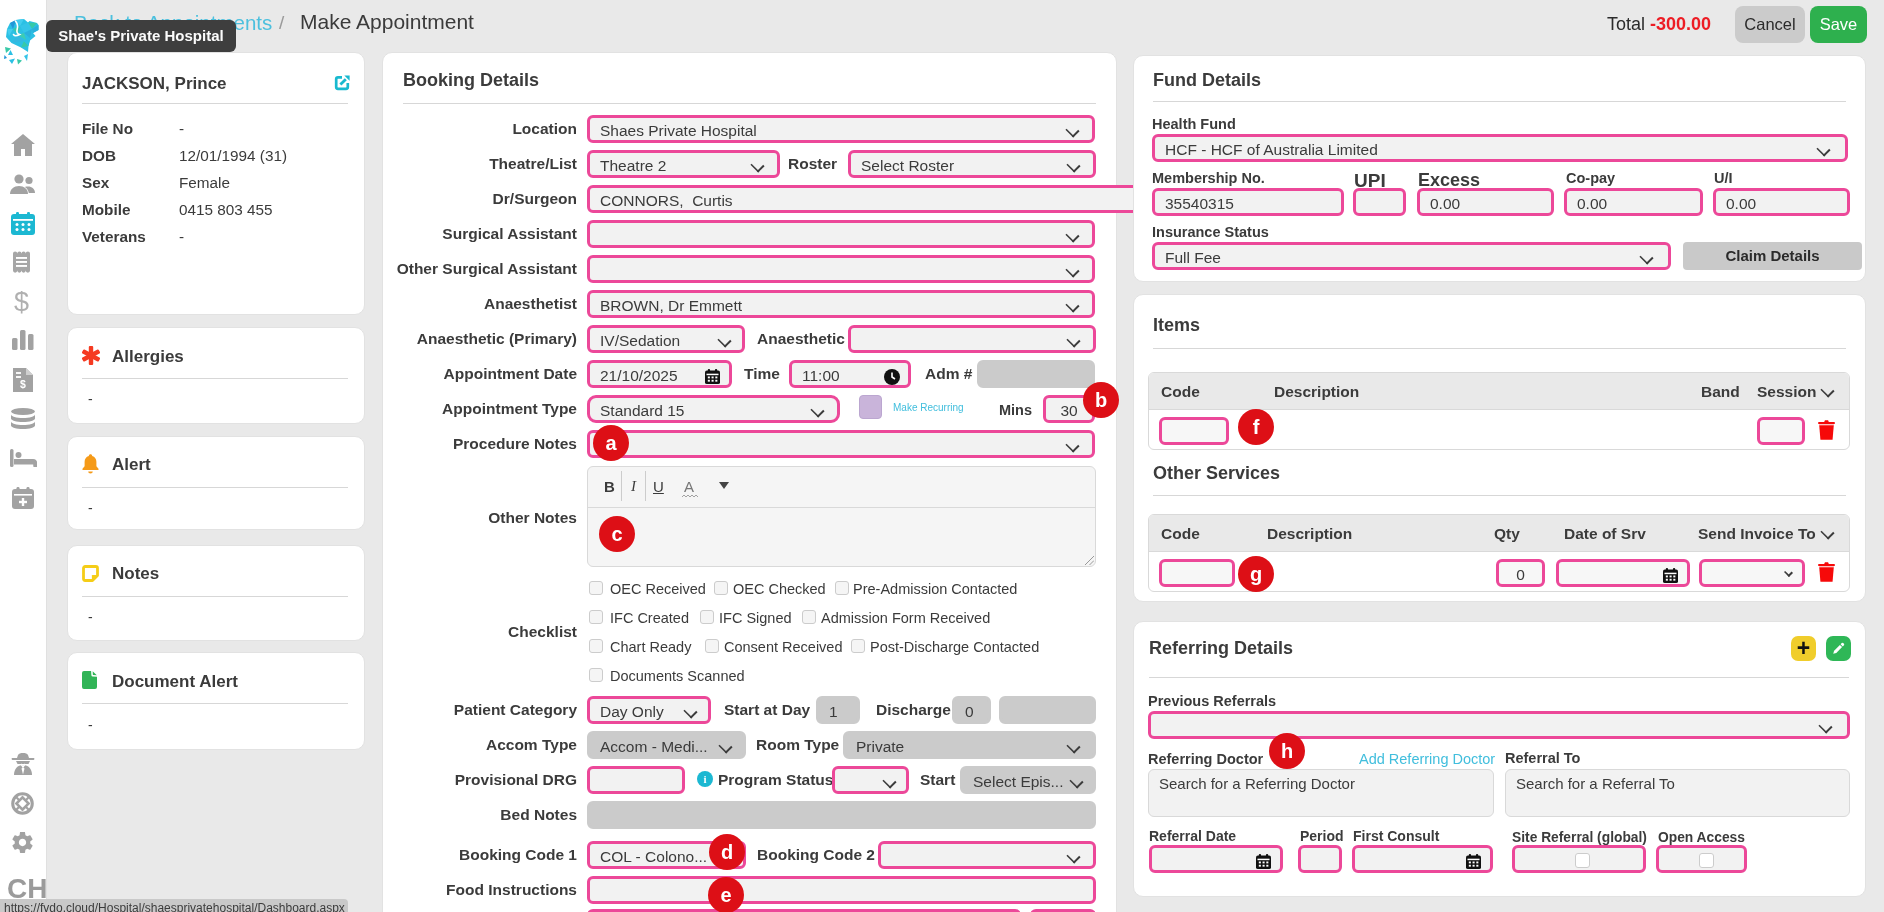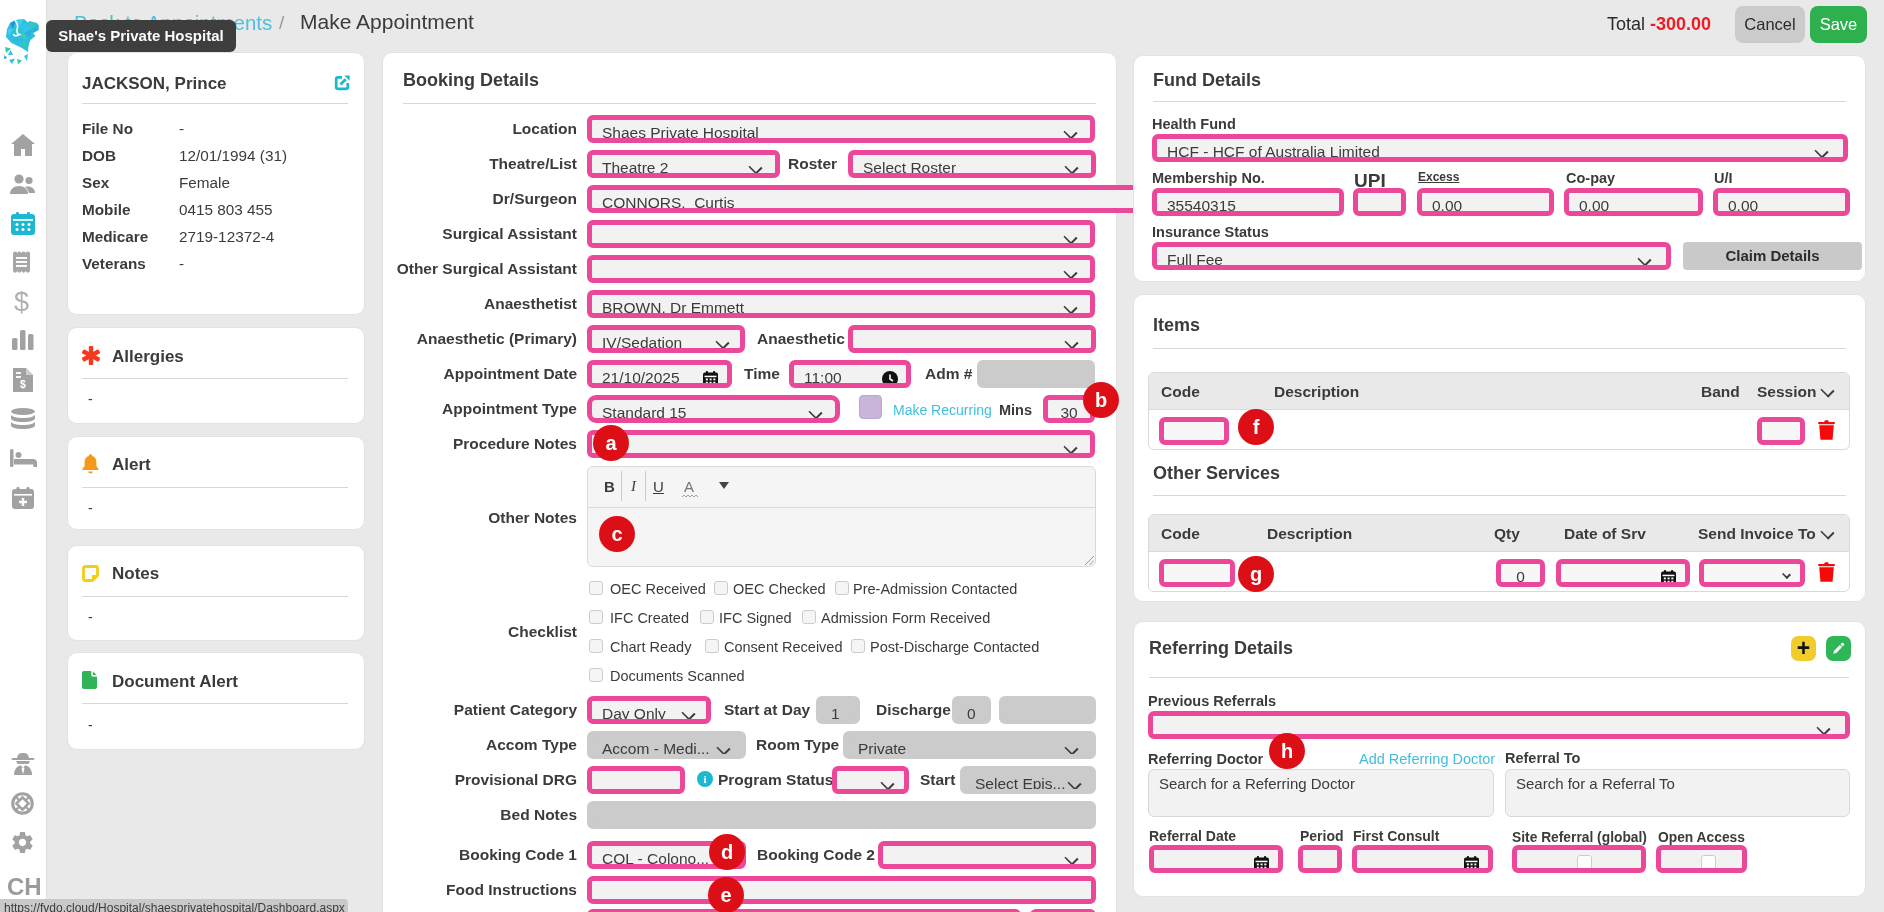--- a/index.html
+++ b/index.html
@@ -3,21 +3,21 @@
 <meta charset="utf-8">
 <style>
 * { margin:0; padding:0; box-sizing:border-box; }
 html,body { width:1884px; height:912px; overflow:hidden; }
 body { font-family:"Liberation Sans", sans-serif; background:#e9e9e9; color:#3b3b3b; position:relative; }
 #page { position:absolute; left:0; top:0; width:1884px; height:912px; }
 .abs { position:absolute; }
 .card { position:absolute; background:#fff; border:1px solid #e2e2e2; border-radius:10px; }
 .ctitle { font-size:18px; font-weight:700; color:#3b3b3b; }
 .hr { position:absolute; height:1px; background:#d7d7d7; }
-.ctl { position:absolute; height:28px; background:#f2f2f2; border:5px solid #ec4899; border-radius:6px; font-size:15.5px; color:#3b3b3b; line-height:26px; padding-left:10px; white-space:nowrap; overflow:hidden; }
+.ctl { position:absolute; height:28px; background:#f2f2f2; border:3px solid #ec4899; border-radius:6px; font-size:15.5px; color:#3b3b3b; line-height:26px; padding-left:10px; white-space:nowrap; overflow:hidden; }
 .ctl.dis { background:#cbcbcb; border-color:#cbcbcb; }
 .chev { position:absolute; width:11px; height:11px; border-right:2.4px solid #3b3b3b; border-bottom:2.4px solid #3b3b3b; transform:rotate(45deg) scale(1,0.82); top:7px; }
 .flb { position:absolute; width:192px; text-align:right; font-size:15.5px; font-weight:700; color:#3b3b3b; }
 .slb { position:absolute; font-size:15.5px; font-weight:700; color:#3b3b3b; }
 .badge { position:absolute; width:36px; height:36px; border-radius:50%; background:#dd0f16; color:#fff; font-size:20px; font-weight:700; text-align:center; line-height:36px; z-index:30; }
 .cb { position:absolute; width:14px; height:14px; background:#f5f5f5; border:1px solid #ccc; border-radius:3px; }
 .cblb { position:absolute; font-size:14.5px; color:#3b3b3b; }
 .link { color:#41bedd; }
 .dash { font-size:14px; color:#3b3b3b; }
 </style>
@@ -123,21 +123,21 @@
           <line x1="18.2" y1="4.8" x2="14.7" y2="8.3"></line>
           <line x1="4.8" y1="18.2" x2="8.3" y2="14.7"></line>
           <line x1="18.2" y1="18.2" x2="14.7" y2="14.7"></line>
         </g>
       </svg>
 
 <svg class="abs" style="left:10px;top:830px;" width="25" height="25" viewBox="0 0 24 24" fill="#a2a2a2">
         <path d="M19.4 13c.04-.33.06-.66.06-1s-.02-.67-.07-1l2.1-1.65c.19-.15.24-.42.12-.64l-2-3.46c-.12-.22-.39-.3-.61-.22l-2.49 1c-.52-.4-1.08-.73-1.69-.98l-.38-2.65C14.4 2.18 14.2 2 13.97 2h-3.94c-.23 0-.43.18-.47.41l-.38 2.65c-.61.25-1.17.59-1.69.98l-2.49-1c-.22-.08-.49 0-.61.22l-2 3.46c-.12.22-.07.49.12.64L4.61 11c-.05.33-.07.66-.07 1s.02.67.07 1l-2.1 1.65c-.19.15-.24.42-.12.64l2 3.46c.12.22.39.3.61.22l2.49-1c.52.4 1.08.73 1.69.98l.38 2.65c.04.23.24.41.47.41h3.94c.23 0 .43-.18.47-.41l.38-2.65c.61-.25 1.17-.59 1.69-.98l2.49 1c.22.08.49 0 .61-.22l2-3.46c.12-.22.07-.49-.12-.64L19.4 13zM12 15.5c-1.93 0-3.5-1.57-3.5-3.5s1.57-3.5 3.5-3.5 3.5 1.57 3.5 3.5-1.57 3.5-3.5 3.5z"></path>
       </svg>
 </div>
-<div class="abs" style="left:7px;top:873px;font-size:24px;font-weight:700;color:#9b9b9b;">CH</div>
+<div class="abs" style="left:7px;top:873px;font-size:28px;font-weight:700;color:#9b9b9b;">CH</div>
 
 <svg class="abs" style="left:2px;top:17px;" width="40" height="48" viewBox="0 0 40 48">
 <path d="M5,12 L8,6 L14,3 L22,2 L26,5.5 L27.5,4 L35,6 L36.5,8 L36.5,13 L31,16 L33.5,19 L28,23.5 L26.5,29 L26,35 L19,30.5 L9.5,26 L4,20 Z" fill="#2bc0e4"></path>
 <polygon points="14,3 22,2 18,9" fill="#43cdef"></polygon>
 <polygon points="26,5.5 35,6 30,12" fill="#38c9a8"></polygon>
 <polygon points="36.5,8 36.5,13 31,16 30,12" fill="#2bb0dc"></polygon>
 <polygon points="8,6 14,3 11,12" fill="#2196d8"></polygon>
 <polygon points="5,12 11,12 7,19" fill="#43cdef"></polygon>
 <polygon points="18,9 26,5.5 30,12 22,16" fill="#35c4e8"></polygon>
 <polygon points="11,12 18,9 16,18" fill="#38c9a8"></polygon>
@@ -172,21 +172,20 @@
       <polygon points="10.3,1.4 15.6,1.4 15.6,6.7" fill="#18b9cf"></polygon>
       <line x1="6.4" y1="10.6" x2="11.8" y2="5.2" stroke="#18b9cf" stroke-width="2.8"></line>
     </svg>
 <div class="hr" style="left:82px;top:103px;width:266px;"></div>
 <div id="pinfo">
 <div class="abs" style="left:82px;top:115px;width:266px;font-size:15.3px;line-height:27px;">
 <div><b>File No</b><span style="position:absolute;left:97px;">-</span></div>
 <div><b>DOB</b><span style="position:absolute;left:97px;">12/01/1994 (31)</span></div>
 <div><b>Sex</b><span style="position:absolute;left:97px;">Female</span></div>
 <div><b>Mobile</b><span style="position:absolute;left:97px;">0415 803 455</span></div>
-<div><b>Medicare</b><span style="position:absolute;left:97px;">2719-12372-4</span></div>
 <div><b>Veterans</b><span style="position:absolute;left:97px;">-</span></div>
 </div>
 </div>
 
 <div class="card" style="left:67px;top:327px;width:298px;height:97px;"></div>
 <svg class="abs" style="left:82px;top:346px;" width="18" height="19" viewBox="0 0 18 19">
       <g fill="#f53a21">
         <rect x="6.8" y="0" width="4.4" height="19" rx="1"></rect>
         <rect x="6.8" y="0" width="4.4" height="19" rx="1" transform="rotate(62 9 9.5)"></rect>
         <rect x="6.8" y="0" width="4.4" height="19" rx="1" transform="rotate(-62 9 9.5)"></rect>
@@ -284,21 +283,21 @@
           <circle cx="8" cy="8" r="8" fill="#111"></circle>
           <path d="M8 3.5V8l3 2" stroke="#fff" stroke-width="1.6" fill="none"></path>
         </svg>
 </div>
 <div class="slb" style="left:925px;top:365px;">Adm #</div>
 <div class="ctl dis" style="left:977px;top:360px;width:118px;"></div>
 
 <div class="flb" style="left:385px;top:400px;">Appointment Type</div>
 <div class="ctl" style="left:587px;top:395px;width:253px;border-radius:9px;">Standard 15<i class="chev" style="right:14px;"></i></div>
 <div class="abs" style="left:859px;top:395px;width:23px;height:24px;background:#c9b4da;border:1px solid #bba6d0;border-radius:4px;"></div>
-<div class="abs link" style="left:893px;top:402px;font-size:14px;">Make Recurring</div>
+<div class="abs link" style="left:893px;top:402px;font-size:10px;">Make Recurring</div>
 <div class="abs" style="left:999px;top:402px;font-size:14.5px;font-weight:700;color:#3b3b3b;">Mins</div>
 <div class="ctl" style="left:1043px;top:395px;width:52px;text-align:center;padding-left:0;">30</div>
 <div class="badge" style="left:1083px;top:382px;">b</div>
 
 <div class="flb" style="left:385px;top:435px;">Procedure Notes</div>
 <div class="ctl" style="left:587px;top:430px;width:508px;">
         <i class="chev" style="right:14px;"></i>
       </div>
 <div class="badge" style="left:593px;top:425px;">a</div>
 
@@ -388,21 +387,21 @@
 </div>
 
 <div class="card" style="left:1133px;top:55px;width:733px;height:227px;"></div>
 <div class="abs ctitle" style="left:1153px;top:70px;">Fund Details</div>
 <div class="hr" style="left:1153px;top:101px;width:693px;"></div>
 <div id="fund">
 <div class="slb" style="left:1152px;top:116px;font-size:14.5px;">Health Fund</div>
 <div class="ctl" style="left:1152px;top:134px;width:696px;">HCF - HCF of Australia Limited<i class="chev" style="right:16px;"></i></div>
 <div class="slb" style="left:1152px;top:170px;font-size:14.5px;">Membership No.</div>
 <div class="slb" style="left:1354px;top:170px;font-size:19px;">UPI</div>
-<div class="slb" style="left:1418px;top:170px;font-size:12px;text-decoration:underline;">Excess</div>
+<div class="slb" style="left:1418px;top:170px;font-size:18px;">Excess</div>
 <div class="slb" style="left:1566px;top:170px;font-size:14.5px;">Co-pay</div>
 <div class="slb" style="left:1714px;top:170px;font-size:14.5px;">U/I</div>
 <div class="ctl" style="left:1152px;top:188px;width:192px;">35540315</div>
 <div class="ctl" style="left:1353px;top:188px;width:53px;"></div>
 <div class="ctl" style="left:1417px;top:188px;width:137px;">0.00</div>
 <div class="ctl" style="left:1564px;top:188px;width:139px;">0.00</div>
 <div class="ctl" style="left:1713px;top:188px;width:137px;">0.00</div>
 <div class="slb" style="left:1152px;top:224px;font-size:14.5px;">Insurance Status</div>
 <div class="ctl" style="left:1152px;top:242px;width:519px;">Full Fee<i class="chev" style="right:16px;"></i></div>
 <div class="abs" style="left:1683px;top:242px;width:179px;height:28px;background:#c9c9c9;border-radius:4px;font-size:15px;font-weight:700;color:#2b2b2b;text-align:center;line-height:28px;">Claim Details</div>

